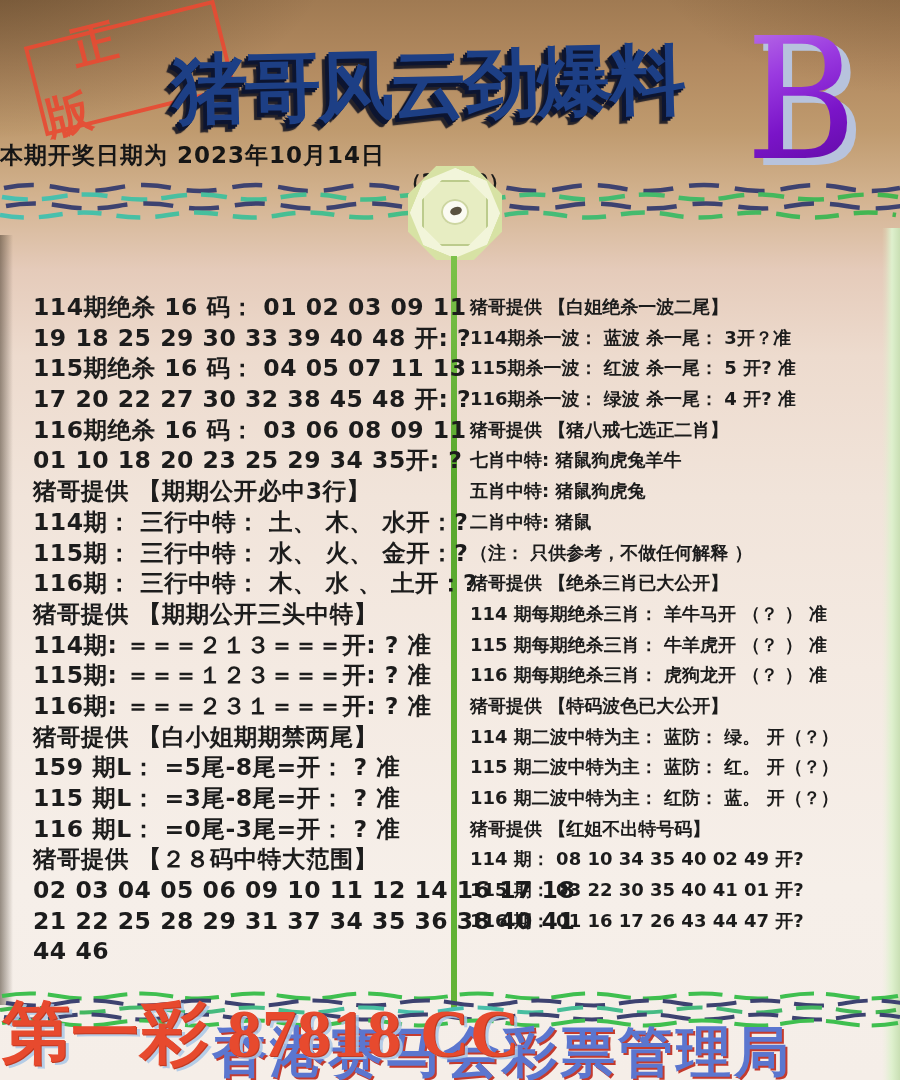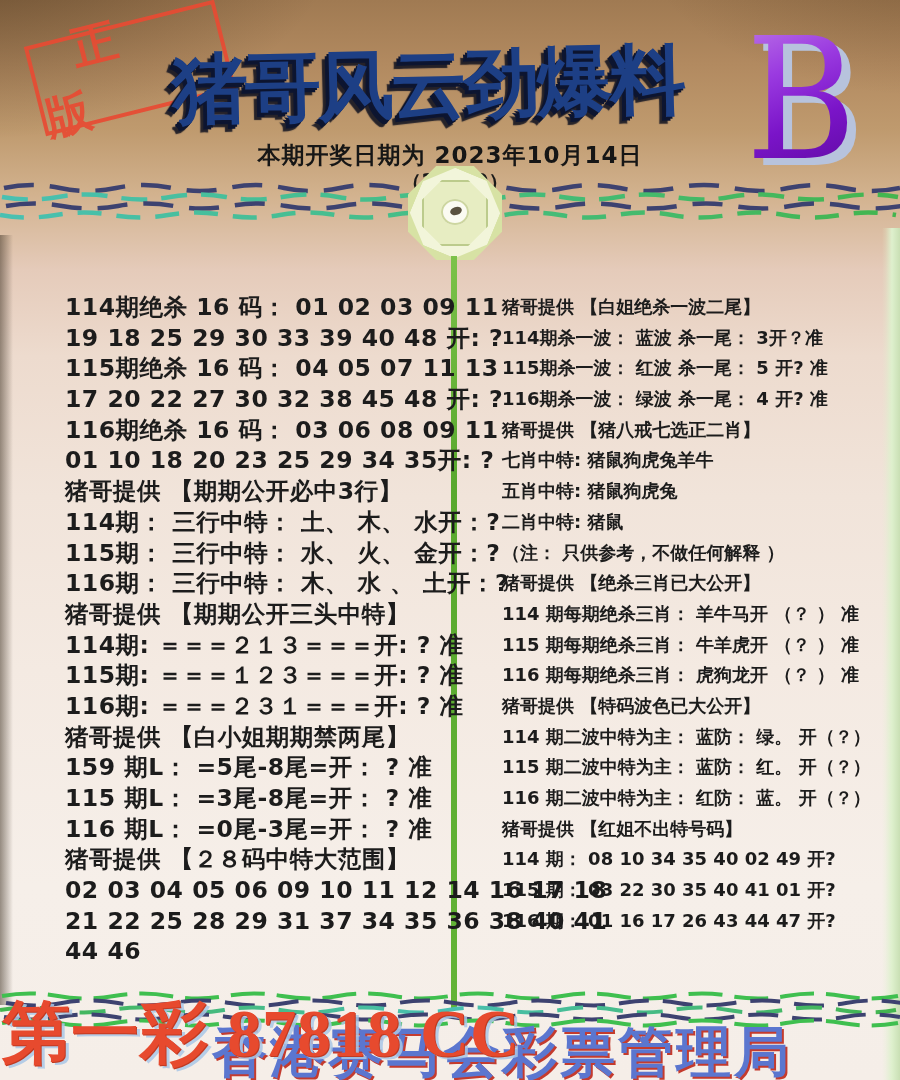--- a/index.html
+++ b/index.html
@@ -30,21 +30,21 @@
     text-shadow:-2px 2px 0 #0d1530,-4px 4px 0 #0d1530,-7px 7px 1px rgba(10,14,30,.85);
   }
   .edition{position:absolute;left:746px;top:2px;width:140px;height:190px;
     font-family:"DejaVu Serif","Liberation Serif",serif;font-size:150px;font-weight:400;}
   .edition span{position:absolute;left:0;top:0;transform:scaleY(1.12);transform-origin:top;}
   .edition .shadow{left:9px;top:7px;color:#b7c3dd;}
   .edition .main{
     background:linear-gradient(160deg,#c07ae8 5%,#9a3ae0 35%,#7a14c8 60%,#5e0aa0 90%);
     -webkit-background-clip:text;background-clip:text;color:transparent;}
 
-  .dateline{position:absolute;left:0;top:140px;width:900px;text-align:center;
+  .dateline{position:absolute;left:0;top:140px;width:900px;text-align:left;
     font-size:23px;font-weight:700;color:#161616;letter-spacing:1px;}
   .timeline{position:absolute;left:0;top:168px;width:910px;text-align:center;
     font-size:21px;font-weight:700;color:#1a1a1a;}
 
   .band{position:absolute;left:0;width:900px;}
   .band-top{top:180px;height:44px;}
   .band-bottom{top:990px;height:40px;}
 
   .seal{position:absolute;left:408px;top:166px;width:94px;height:94px;}
   .seal .o1{position:absolute;inset:0;background:#d7e2a4;
@@ -54,21 +54,21 @@
   .seal .o3{position:absolute;inset:14px;background:#e7edc2;border:2px solid #bccb8c;border-radius:4px;
     clip-path:polygon(30% 0,70% 0,100% 30%,100% 70%,70% 100%,30% 100%,0 70%,0 30%);}
   .seal .core{position:absolute;left:33px;top:33px;width:28px;height:26px;background:#fbfbf2;border-radius:50%;
     box-shadow:inset 0 0 0 2px #cdd6a0;}
   .seal .dot{position:absolute;left:42px;top:41px;width:12px;height:8px;background:#5a5240;border-radius:50%;
     transform:rotate(-18deg);}
 
   .divider{position:absolute;left:451px;top:256px;width:6px;height:754px;
     background:linear-gradient(180deg,#7cc24a,#58a82e 30%,#63b437);}
 
-  .col{position:absolute;top:292px;color:#1c1c1c;font-weight:600;white-space:nowrap;margin-left:32px;}
+  .col{position:absolute;top:292px;color:#1c1c1c;font-weight:600;white-space:nowrap;}
   .col-left{left:33px;width:418px;font-size:23.5px;line-height:30.7px;letter-spacing:.5px;}
   .col-right{left:470px;width:433px;font-size:18px;line-height:30.7px;letter-spacing:0;}
   .tline{height:30.7px;}
 
   .org{position:absolute;left:212px;top:1016px;font-size:55px;font-weight:700;white-space:nowrap;
     color:#5b76cf;letter-spacing:3px;text-shadow:2px 2px 0 #c43b2e;}
   .site{position:absolute;left:2px;top:988px;font-size:68px;font-weight:900;white-space:nowrap;
     color:#e74a2e;letter-spacing:1px;
     text-shadow:1px 1px 0 #c03a22,4px 3px 0 rgba(169,199,230,.85);font-family:Liberation Serif, serif;}
 </style>

